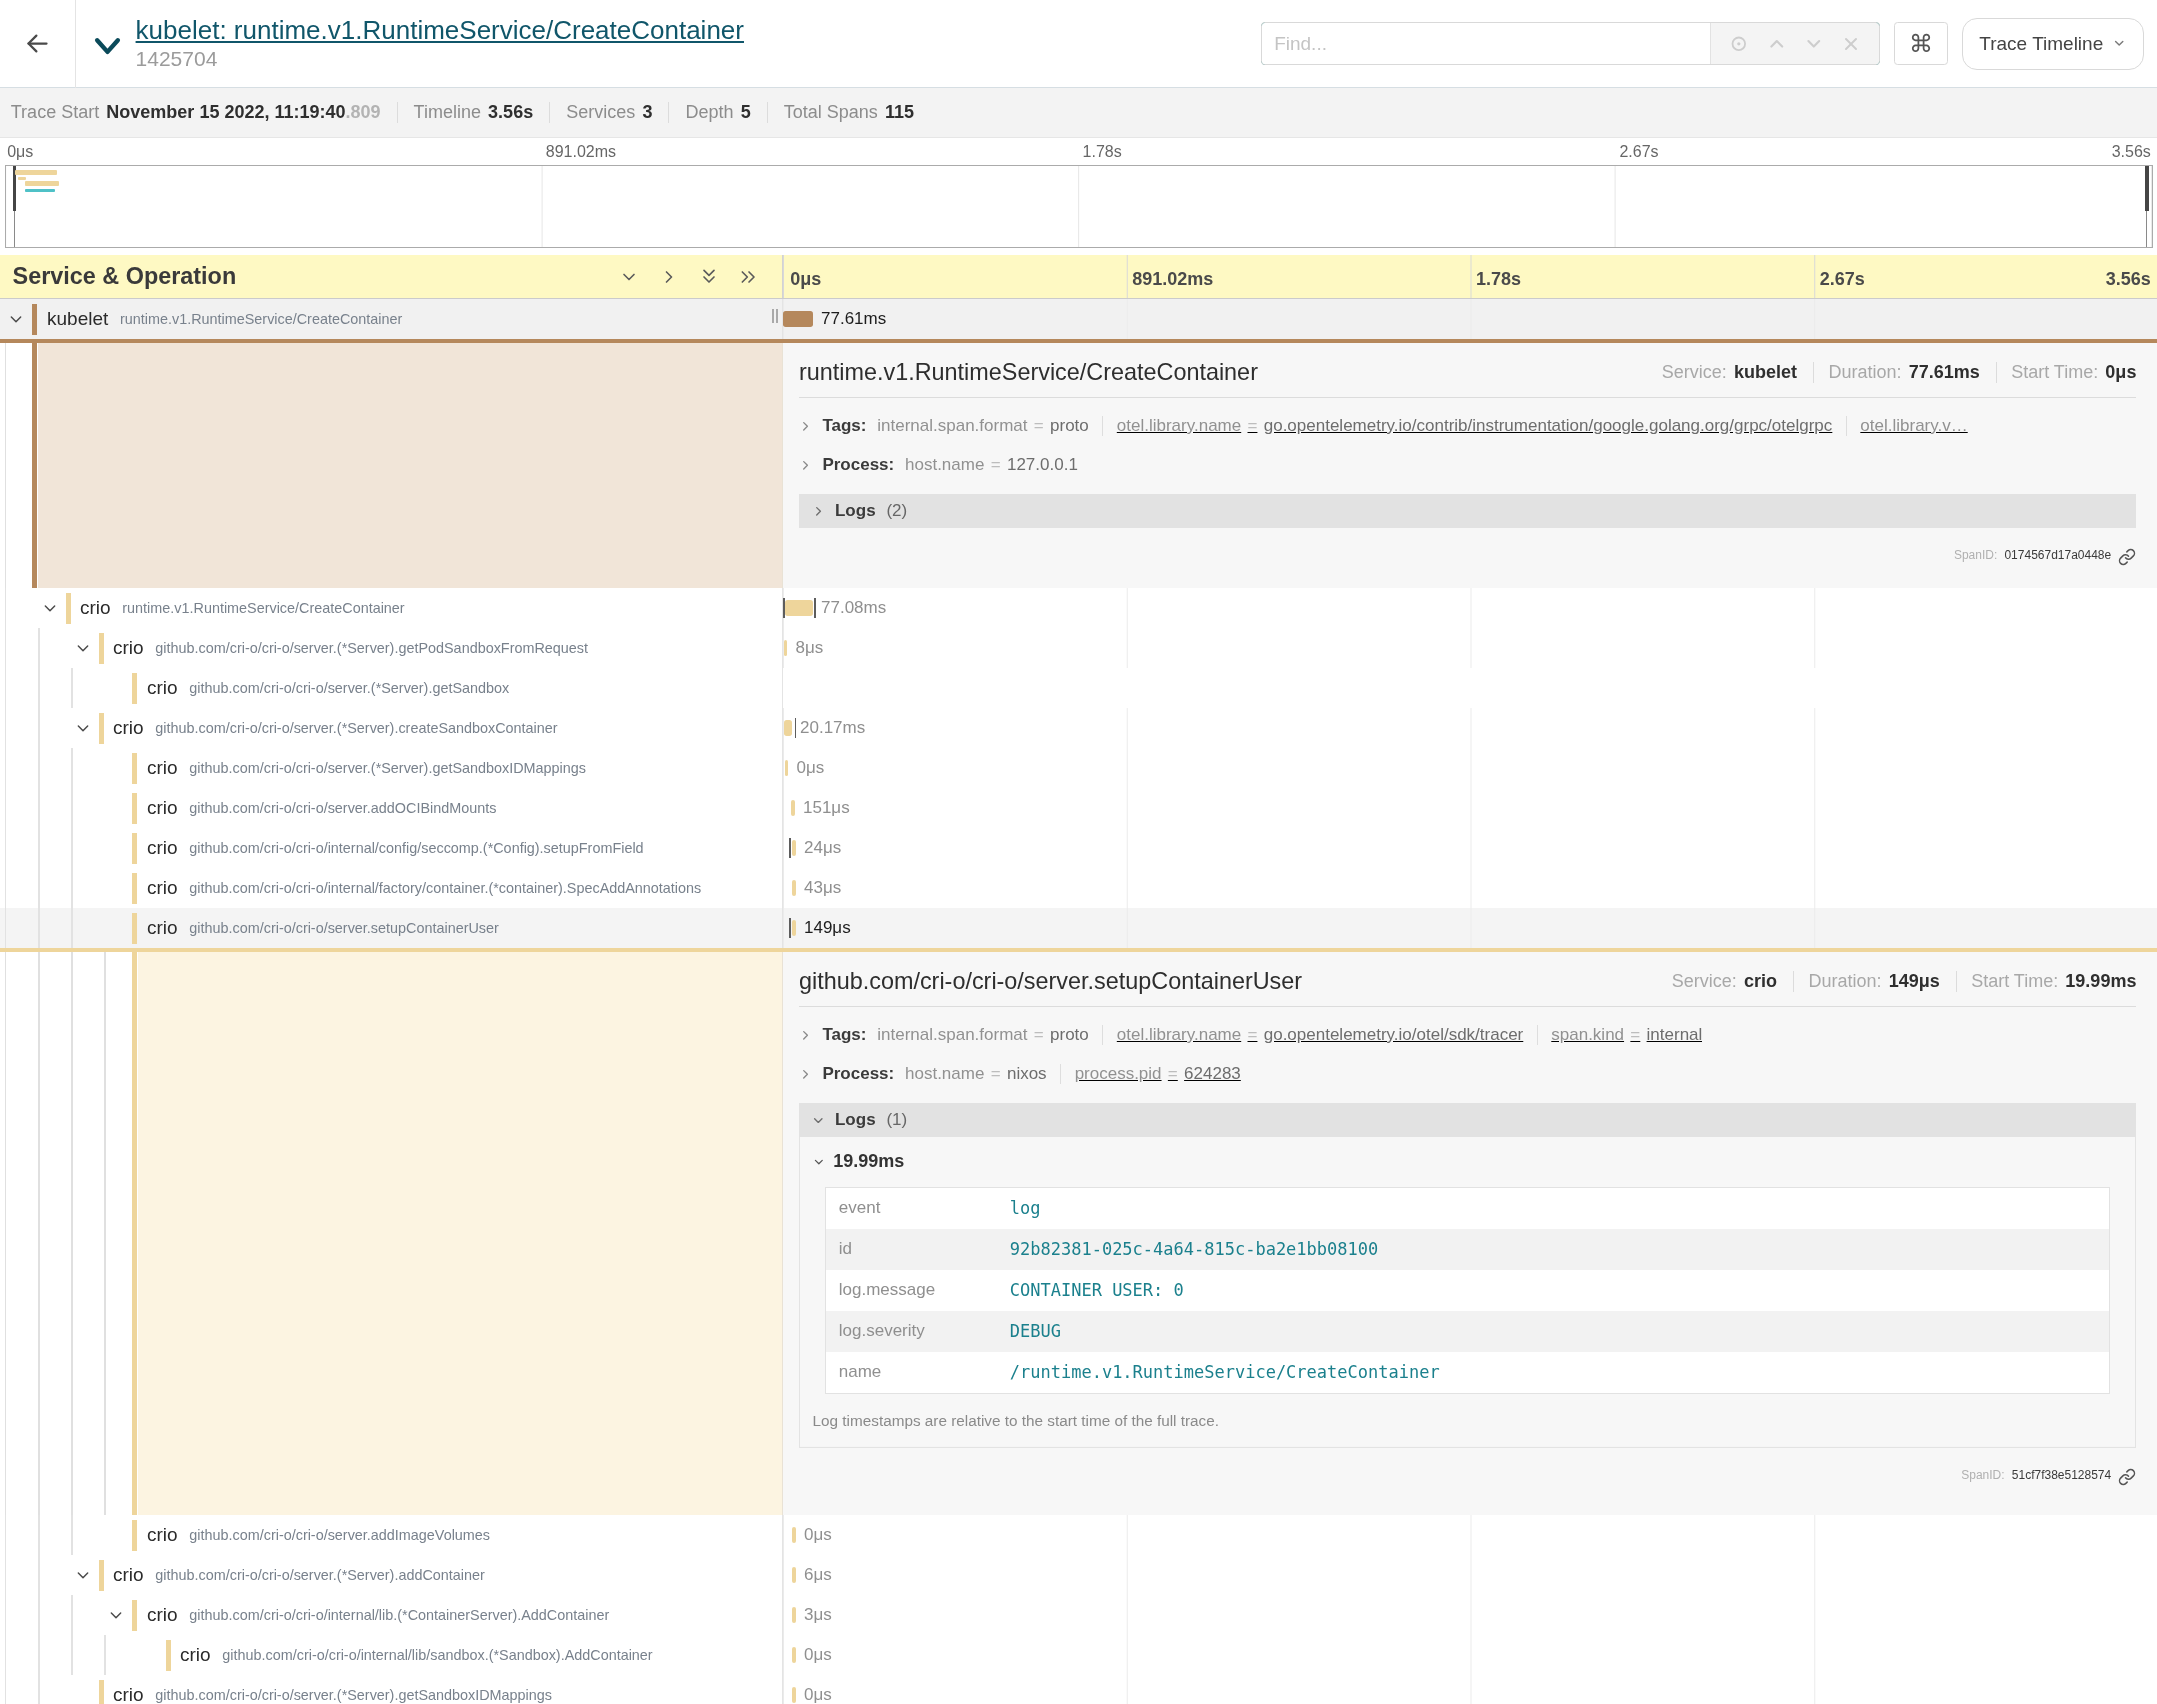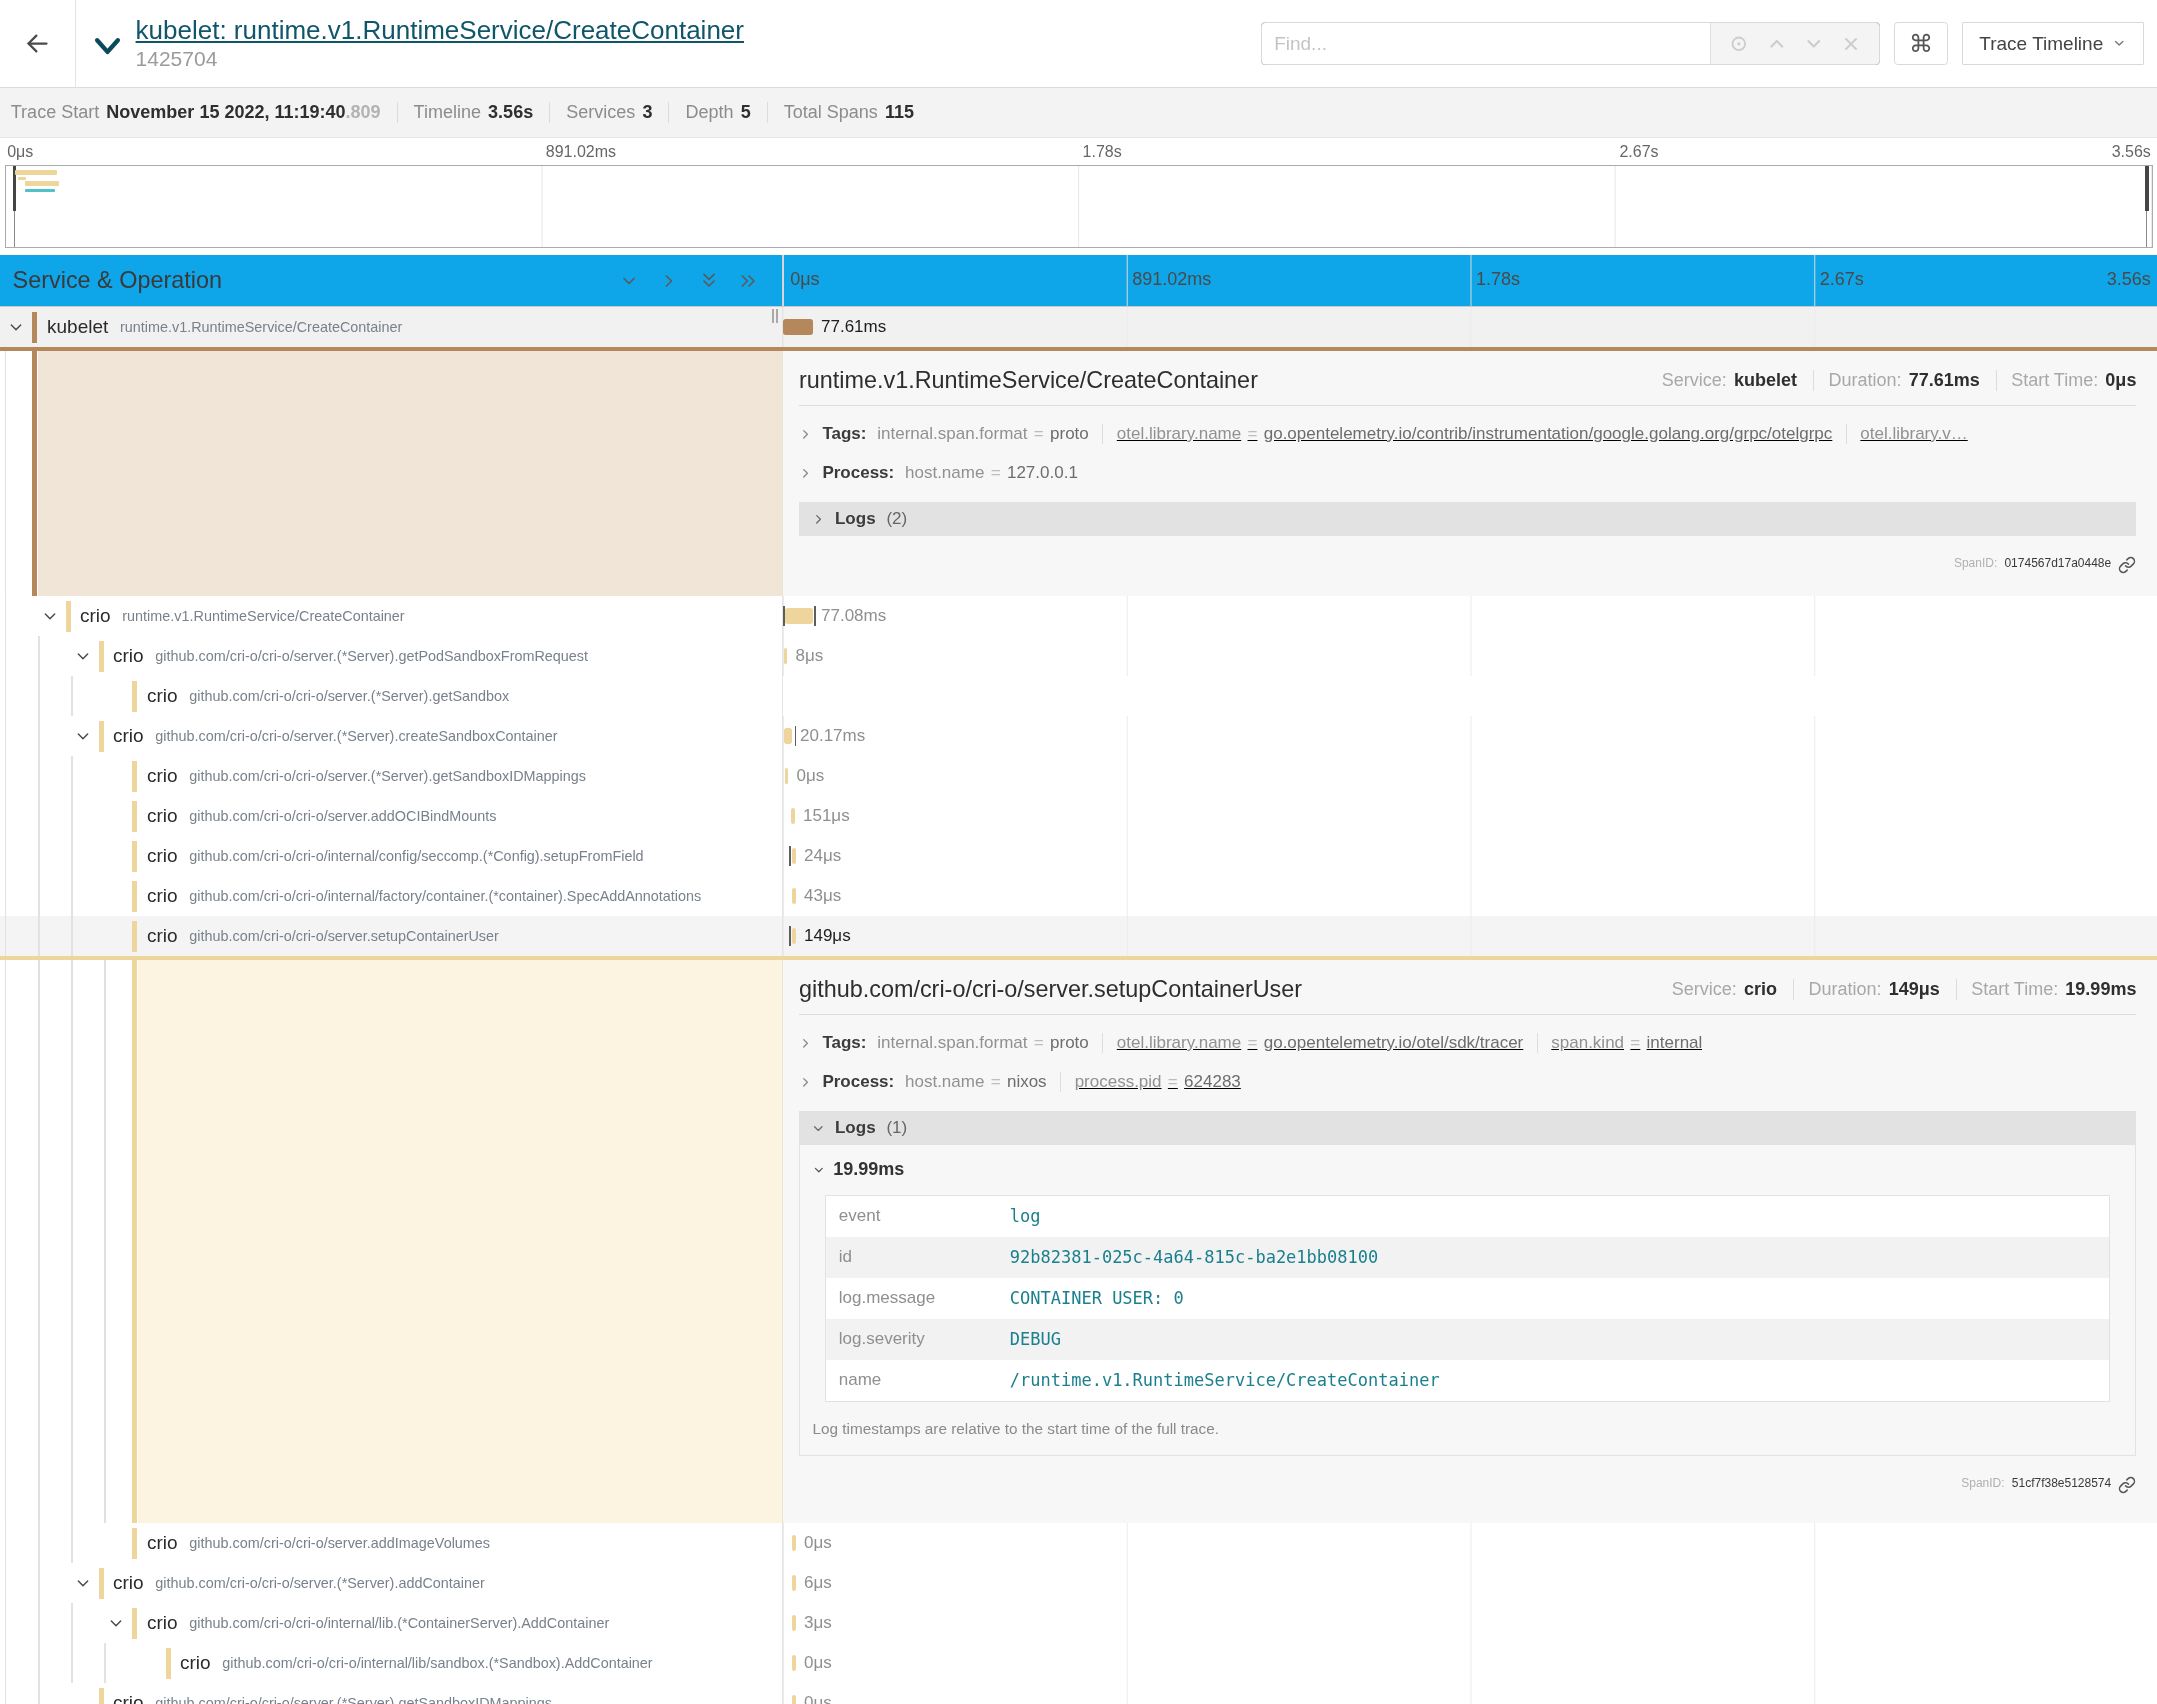--- a/index.html
+++ b/index.html
@@ -14,21 +14,21 @@
   .title-block { margin-left:5.4px; line-height:1.05; }
   .trace-title { font-size:26px; color:#10566a; text-decoration:underline; text-decoration-color:#10566a; font-weight:400; cursor:pointer; }
   .trace-id { font-size:21px; color:#9b9b9b; margin-top:3.6px; }
   .hdr-spacer { flex:1; }
   .find-group { display:flex; height:43px; border:0.9px solid #d9d9d9; border-radius:3.6px; overflow:hidden; width:619px; background:#0f766e; }
   .find-input { border:none; outline:none; flex:1; padding:0 12.6px; font-size:19px; color:#444; font-family:"Liberation Sans",sans-serif; }
   .find-input::placeholder { color:#c4c4c4; }
   .find-nav { width:169px; background:#f4f4f4; border-left:0.9px solid #e2e2e2; display:flex; align-items:center; justify-content:space-around; padding:0 9px; }
   .find-nav .nav-ic { display:flex; align-items:center; }
   .kbd-btn { margin-left:14.4px; width:54px; height:43px; background:#fff; border:0.9px solid #d9d9d9; border-radius:3.6px; font-size:24px; color:#555; display:flex; align-items:center; justify-content:center; cursor:pointer; }
-  .view-btn { margin-left:14.4px; height:43px; padding:0 16px; background:#fff; border:0.9px solid #d9d9d9; border-radius:1px; font-size:19px; color:#444; display:flex; align-items:center; gap:9px; cursor:pointer; font-family:"Liberation Sans",sans-serif; }
+  .view-btn { margin-left:14.4px; height:52px; padding:0 16px; background:#fff; border:0.9px solid #d9d9d9; border-radius:15px; font-size:19px; color:#444; display:flex; align-items:center; gap:9px; cursor:pointer; font-family:"Liberation Sans",sans-serif; }
 
   
   .metabar { height:50px; background:#f3f3f3; border-bottom:0.9px solid #e6e6e6; display:flex; align-items:center; padding:0 10.8px; font-size:18px; }
   .meta-item { display:flex; align-items:center; white-space:nowrap; }
   .meta-item + .meta-item { border-left:0.9px solid #dcdcdc; margin-left:16px; padding-left:16px; }
   .ml { color:#8c8c8c; margin-right:7.2px; }
   .mv { color:#2f2f2f; font-weight:bold; }
   .ms { color:#b3b3b3; font-weight:bold; }
 
   
@@ -36,21 +36,21 @@
   .mm-ticks { position:relative; height:23.4px; font-size:16px; color:#666; }
   .mm-ticks span { position:absolute; top:1.8px; }
   .mm-canvas { position:relative; height:83px; border:0.9px solid #ababab; background:
       linear-gradient(to right,#e6e6e6 0.9px,transparent 0.9px);
       background-size:25% 100%; background-position:-0.9px 0; }
   .mm-span { position:absolute; border-radius:0.9px; }
   .mm-scrub-l, .mm-scrub-r { position:absolute; top:0; width:0.9px; height:100%; background:#8a8a8a; }
   .mm-handle { position:absolute; top:0; width:3.6px; height:45px; background:#454545; }
 
   
-  .grid-header { height:52px; background:#0ea5e9; border-bottom:1.8px solid #cbcbcb; display:flex; position:relative; }
+  .grid-header { height:44px; background:#fef9c3; border-bottom:1.8px solid #cbcbcb; display:flex; position:relative;font-weight:bold; }
   .gh-left { width:783px; border-right:0.9px solid #d2d2d2; display:flex; align-items:center; justify-content:space-between; padding:0 23.4px 0 12.6px; }
   .gh-title { font-size:23.4px; color:#3a3a3a; }
   .gh-icons { display:flex; gap:20px; }
   .gh-icons .ic { display:flex; align-items:center; cursor:pointer; }
   .gh-right { flex:1; position:relative; font-size:18px; color:#4a4a4a;
       background:linear-gradient(to right,#d8d8d8 0.9px,transparent 0.9px); background-size:25% 100%; }
   .gh-right span { position:absolute; top:14.4px; }
   .gh-grip { position:absolute; left:772px; top:54px; width:9px; height:13.5px; display:flex; gap:2.7px; z-index:5; }
   .gh-grip i { width:1.8px; height:100%; background:#a9a9a9; }
 

